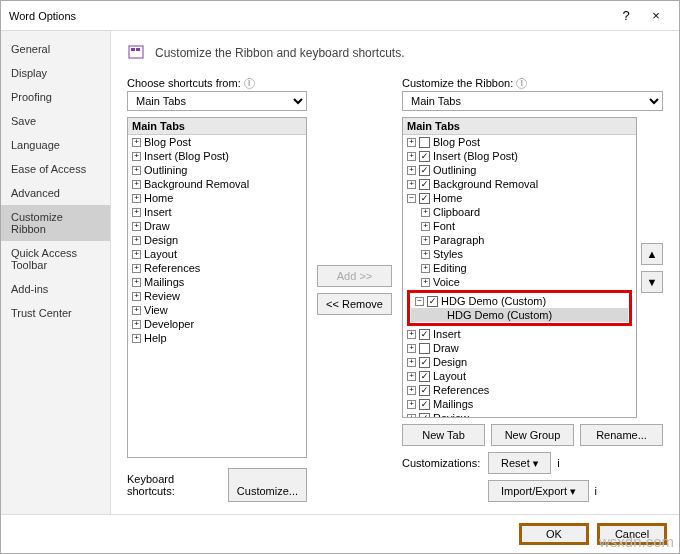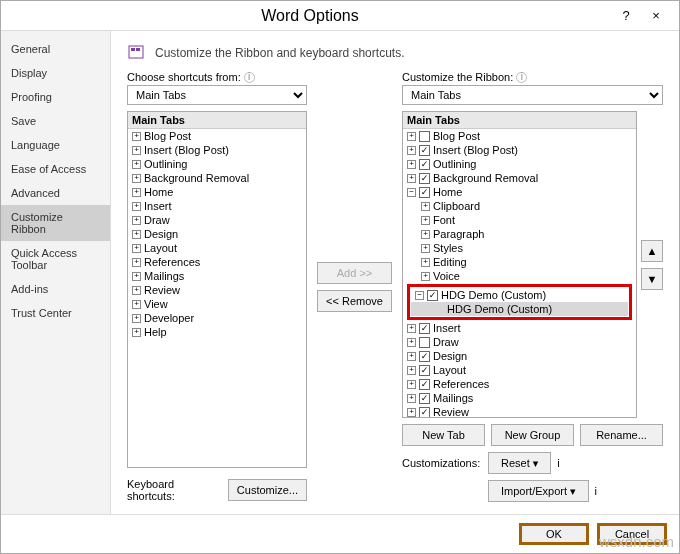--- a/index.html
+++ b/index.html
@@ -1,26 +1,26 @@
 <!DOCTYPE html>
 <html><head>
 <meta charset="utf-8">
 <style>
 * { box-sizing: border-box; margin: 0; padding: 0; font-family: 'Segoe UI', Tahoma, sans-serif; font-size: 11px; }
 body { background: #fff; width: 680px; height: 554px; overflow: hidden; }
 .dialog { width: 680px; height: 554px; border: 1px solid #aaa; background: #fff; display: flex; flex-direction: column; }
 .titlebar { height: 30px; display: flex; align-items: center; padding: 0 8px; border-bottom: 1px solid #ddd; }
-.titlebar .title { flex: 1; font-size: 16px; text-align: center; }
+.titlebar .title { flex: 1; font-size: 11px; }
 .titlebar .btn { width: 30px; text-align: center; font-size: 13px; cursor: pointer; }
 .body { flex: 1; display: flex; overflow: hidden; }
 .sidebar { width: 110px; background: #f3f3f3; border-right: 1px solid #ddd; padding-top: 6px; }
 .sidebar-item { padding: 6px 10px; cursor: pointer; color: #333; }
 .sidebar-item.selected { background: #d0d0d0; }
 .main { flex: 1; padding: 12px 16px; display: flex; flex-direction: column; overflow: hidden; }
-.header { display: flex; align-items: center; gap: 8px; margin-bottom: 8px; }
+.header { display: flex; align-items: center; gap: 8px; margin-bottom: 14px; }
 .header .icon { width: 20px; height: 20px; display: flex; align-items: center; justify-content: center; color: #7e3fa0; }
 .header .headline { font-size: 12px; color: #444; }
 .columns { display: flex; gap: 10px; flex: 1; overflow: hidden; }
 .col { display: flex; flex-direction: column; }
 .col.left { width: 180px; }
 .col.mid { width: 75px; align-items: stretch; justify-content: center; gap: 6px; }
 .col.right { flex: 1; }
 .label-row { display: flex; align-items: center; gap: 3px; margin-bottom: 2px; }
 .label-row .info { color: #888; font-size: 10px; border: 1px solid #bbb; border-radius: 50%; width: 11px; height: 11px; display: inline-flex; align-items: center; justify-content: center; line-height: 1; }
 select.combo { width: 100%; height: 20px; border: 1px solid #aaa; background: #fff; padding: 0 4px; margin-bottom: 6px; }
@@ -155,21 +155,21 @@
                   <span>Developer</span>
                 </div>
                 <div class="tree-item">
                   <span class="expand">+</span>
                   <span>Help</span>
                 </div>
               </div>
           </div>
           <div class="kbd-row">
             <span>Keyboard shortcuts:</span>
-            <button style="height:22px;border:1px solid #aaa;background:#f0f0f0;padding:4px 8px;">Customize...</button>
+            <button style="height:22px;border:1px solid #aaa;background:#f0f0f0;padding:16px 8px;">Customize...</button>
           </div>
         </div>
 
         <div class="col mid">
           <button class="midbtn disabled">Add &gt;&gt;</button>
           <button class="midbtn">&lt;&lt;  Remove</button>
         </div>
 
         <div class="col right">
           <div class="label-row">

